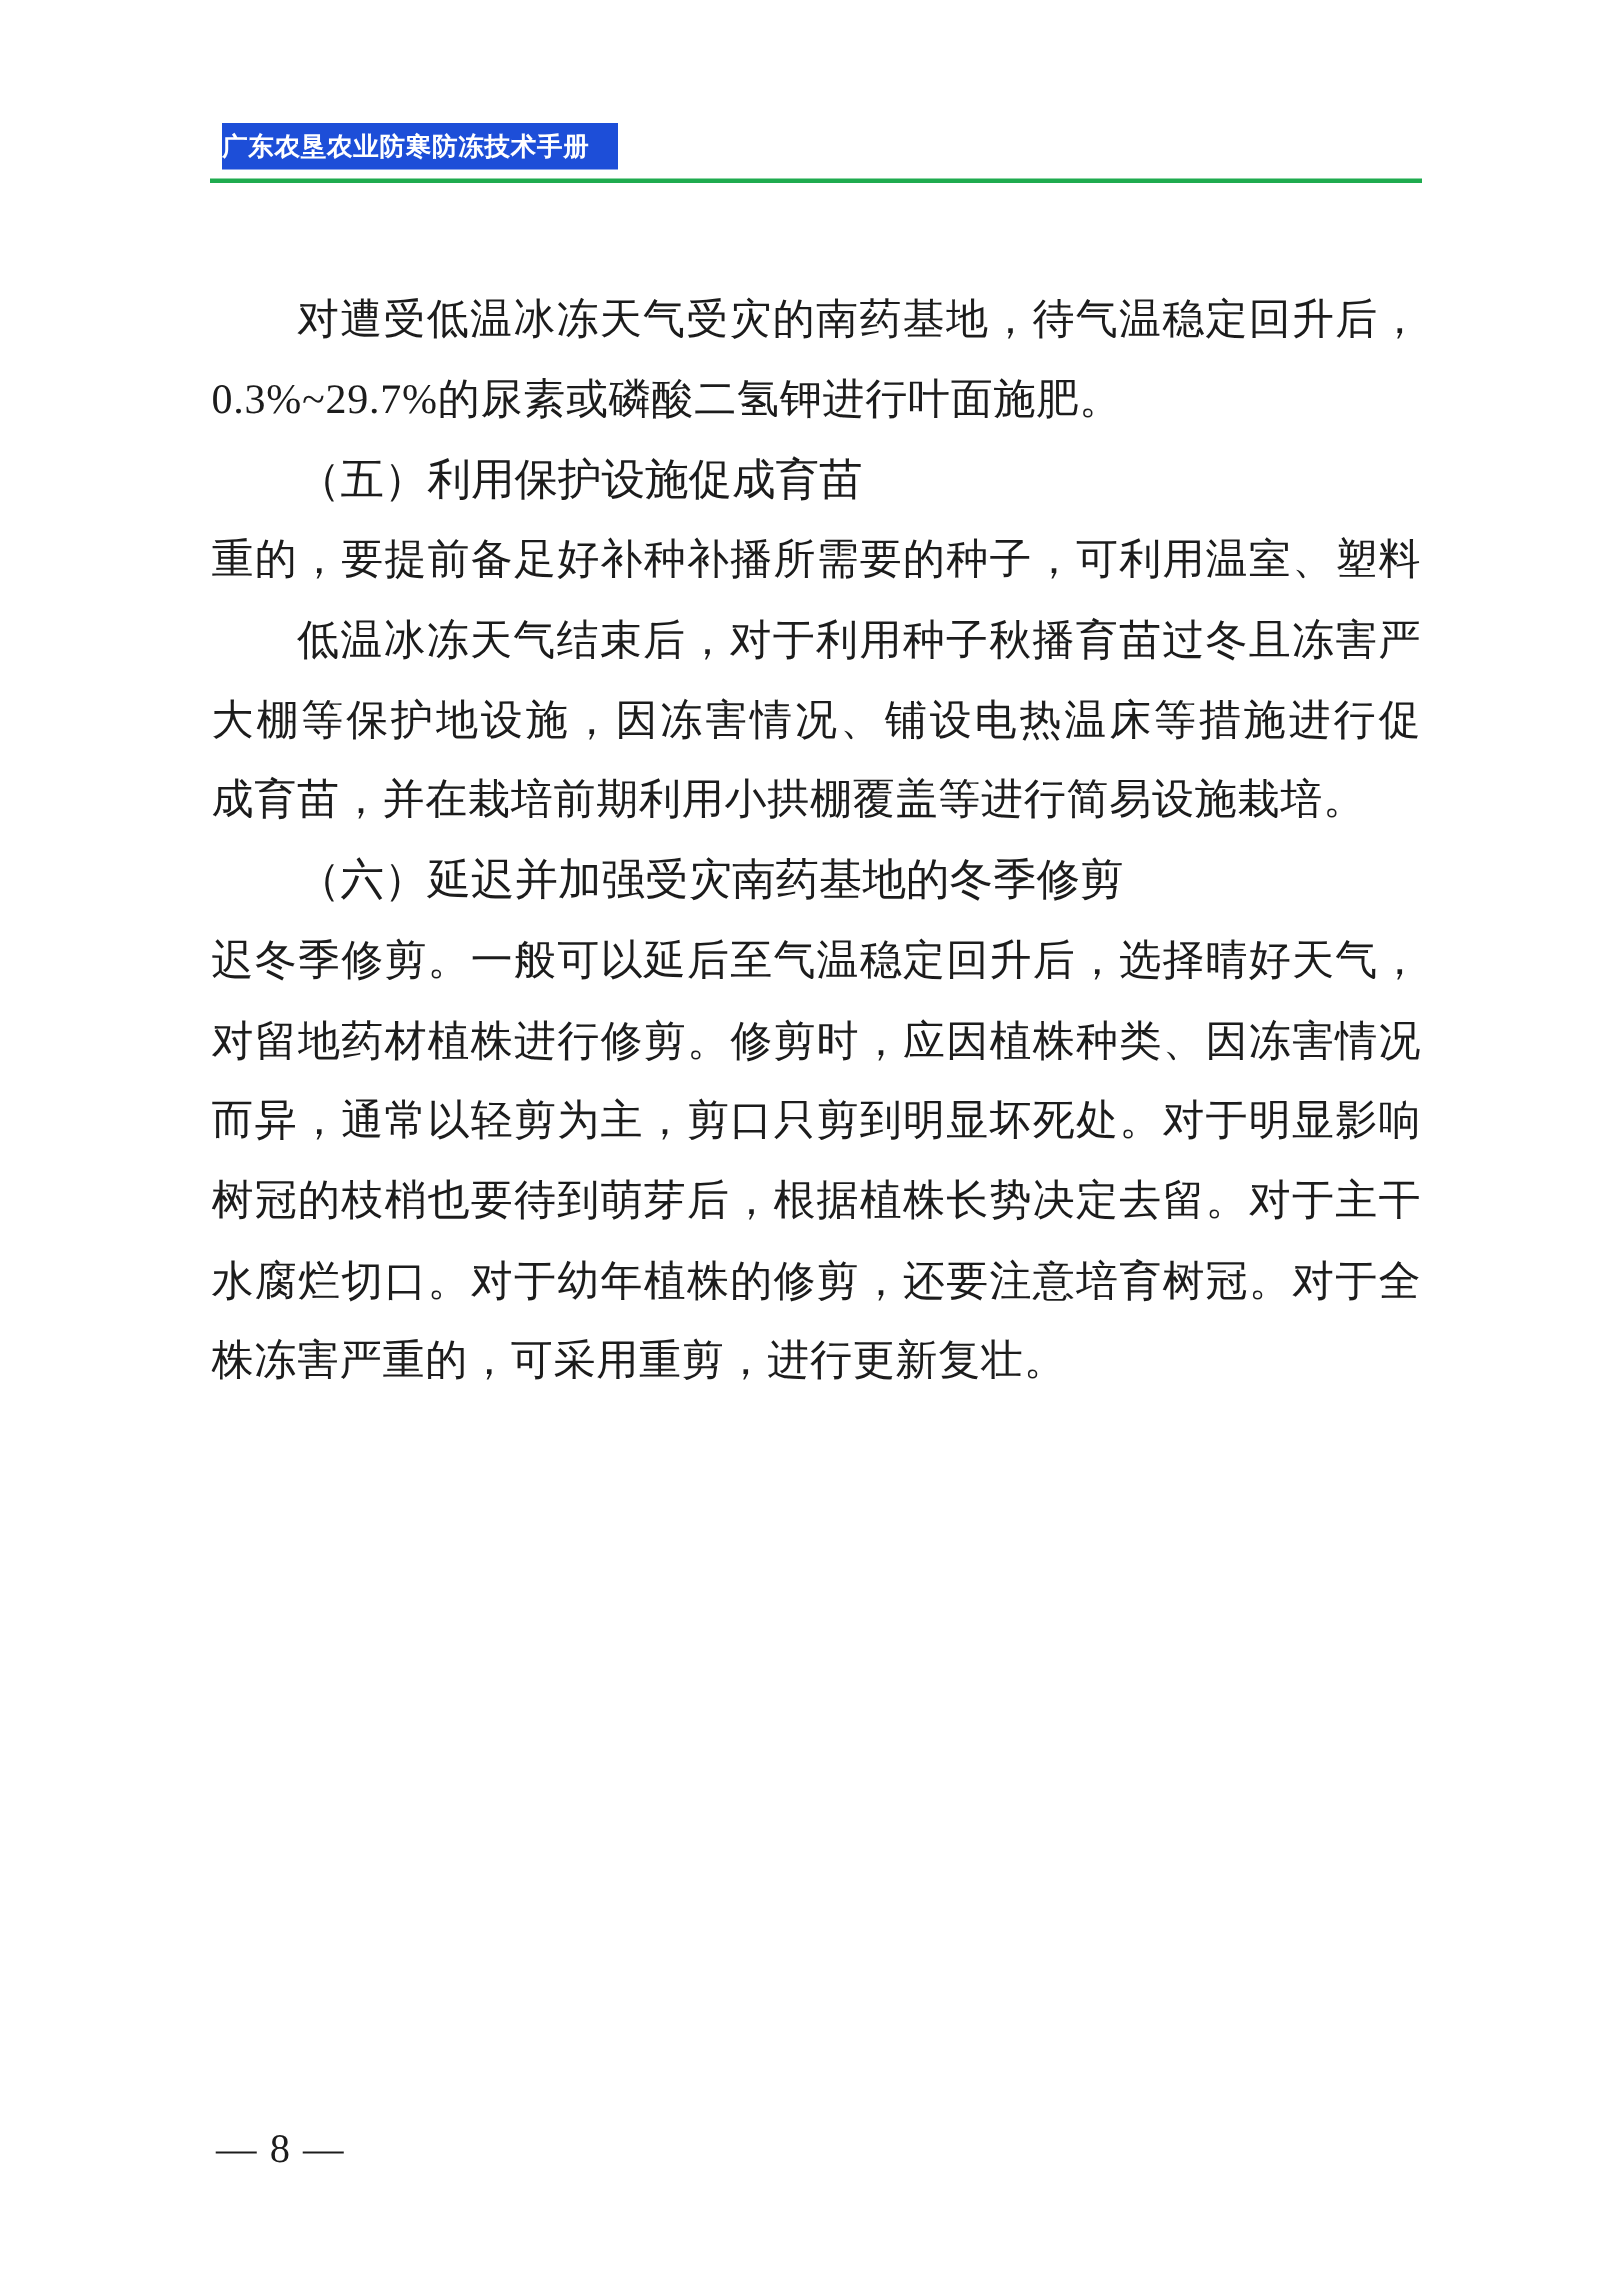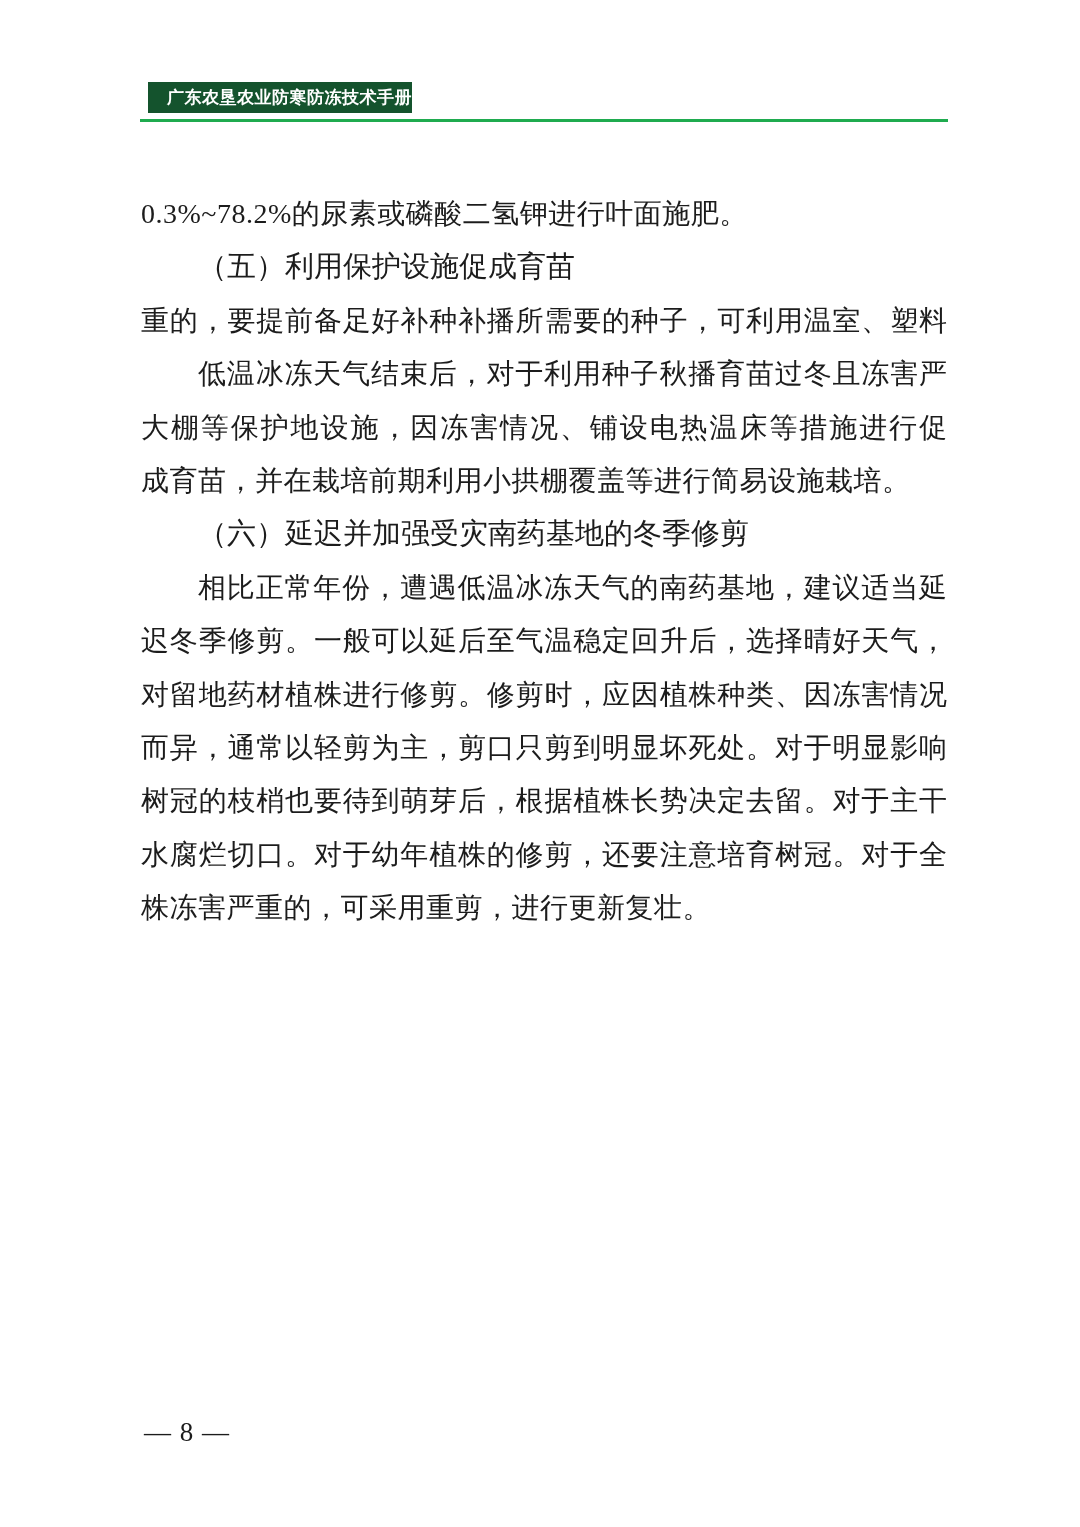--- a/index.html
+++ b/index.html
@@ -14,27 +14,27 @@
     overflow: hidden;
     font-family: "Liberation Serif", "DejaVu Serif", serif;
     color: #1c1c1c;
   }
   .banner {
     position: absolute;
     left: 148px;
     top: 82px;
     width: 264px;
     height: 31px;
-    background: #14532d;
+    background: #1d4ed8;
     color: #ffffff;
     font-family: "Liberation Sans", "DejaVu Sans", sans-serif;
     font-weight: bold;
     font-size: 17px;
     line-height: 31px;
-    text-align: right;
+    text-align: left;
     letter-spacing: 0.5px;
   }
   .rule {
     position: absolute;
     left: 140px;
     top: 119px;
     width: 808px;
     height: 3px;
     background: #1fab4f;
   }
@@ -81,28 +81,28 @@
 
 <div class="page">
 
   <div class="banner">
     <span>广东农垦农业防寒防冻技术手册</span>
   </div>
 
   <div class="rule"></div>
 
   <div class="content">
-    <div class="line last">0.3%~78.2%的尿素或磷酸二氢钾进行叶面施肥。</div>
+    <div class="line indent just">对遭受低温冰冻天气受灾的南药基地，待气温稳定回升后，</div>
+    <div class="line last">0.3%~29.7%的尿素或磷酸二氢钾进行叶面施肥。</div>
     <div class="line heading">（五）利用保护设施促成育苗</div>
     <div class="line just">重的，要提前备足好补种补播所需要的种子，可利用温室、塑料</div>
     <div class="line indent just">低温冰冻天气结束后，对于利用种子秋播育苗过冬且冻害严</div>
     <div class="line just">大棚等保护地设施，因冻害情况、铺设电热温床等措施进行促</div>
     <div class="line last">成育苗，并在栽培前期利用小拱棚覆盖等进行简易设施栽培。</div>
     <div class="line heading">（六）延迟并加强受灾南药基地的冬季修剪</div>
-    <div class="line indent just">相比正常年份，遭遇低温冰冻天气的南药基地，建议适当延</div>
     <div class="line just">迟冬季修剪。一般可以延后至气温稳定回升后，选择晴好天气，</div>
     <div class="line just">对留地药材植株进行修剪。修剪时，应因植株种类、因冻害情况</div>
     <div class="line just">而异，通常以轻剪为主，剪口只剪到明显坏死处。对于明显影响</div>
     <div class="line just">树冠的枝梢也要待到萌芽后，根据植株长势决定去留。对于主干</div>
     <div class="line just">水腐烂切口。对于幼年植株的修剪，还要注意培育树冠。对于全</div>
     <div class="line last">株冻害严重的，可采用重剪，进行更新复壮。</div>
   </div>
 
   <div class="pageno">— 8 —</div>
 

